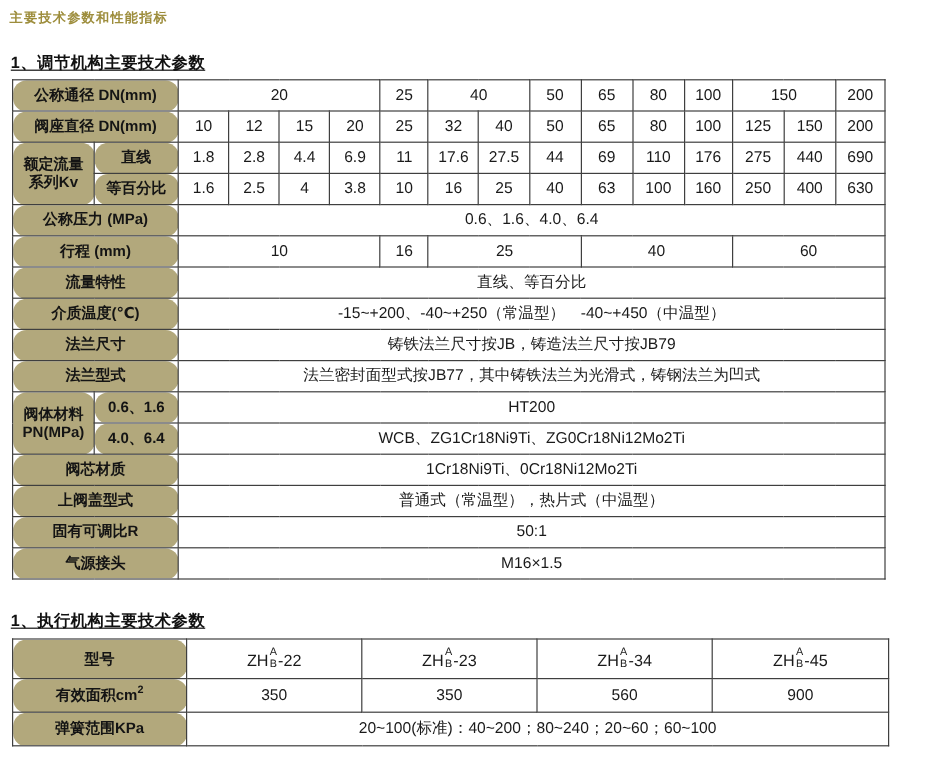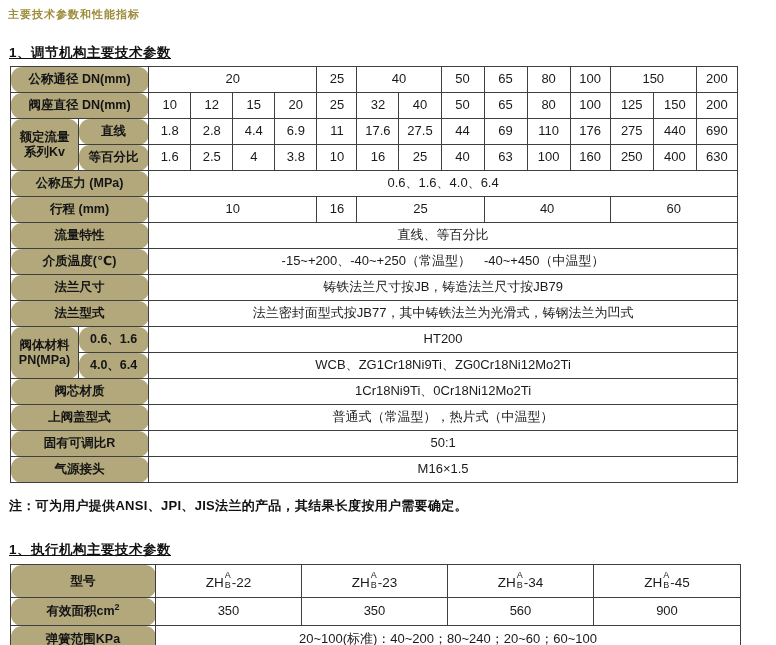--- a/index.html
+++ b/index.html
@@ -189,21 +189,20 @@
       <td class="lbl" colspan="2">固有可调比R</td>
       <td class="val" colspan="14">50:1</td>
     </tr>
     <tr>
       <td class="lbl" colspan="2">气源接头</td>
       <td class="val" colspan="14">M16×1.5</td>
     </tr>
     </tbody>
   </table>
 
-  <div class="note">注：可为用户提供ANSI、JPI、JIS法兰的产品，其结果长度按用户需要确定。</div>
 
   <div class="section-heading section2-heading">1、执行机构主要技术参数</div>
 
   <table class="t2">
     <colgroup>
       <col style="width:145px">
         <col style="width:146px">
         <col style="width:146px">
         <col style="width:146px">
         <col style="width:147px">

